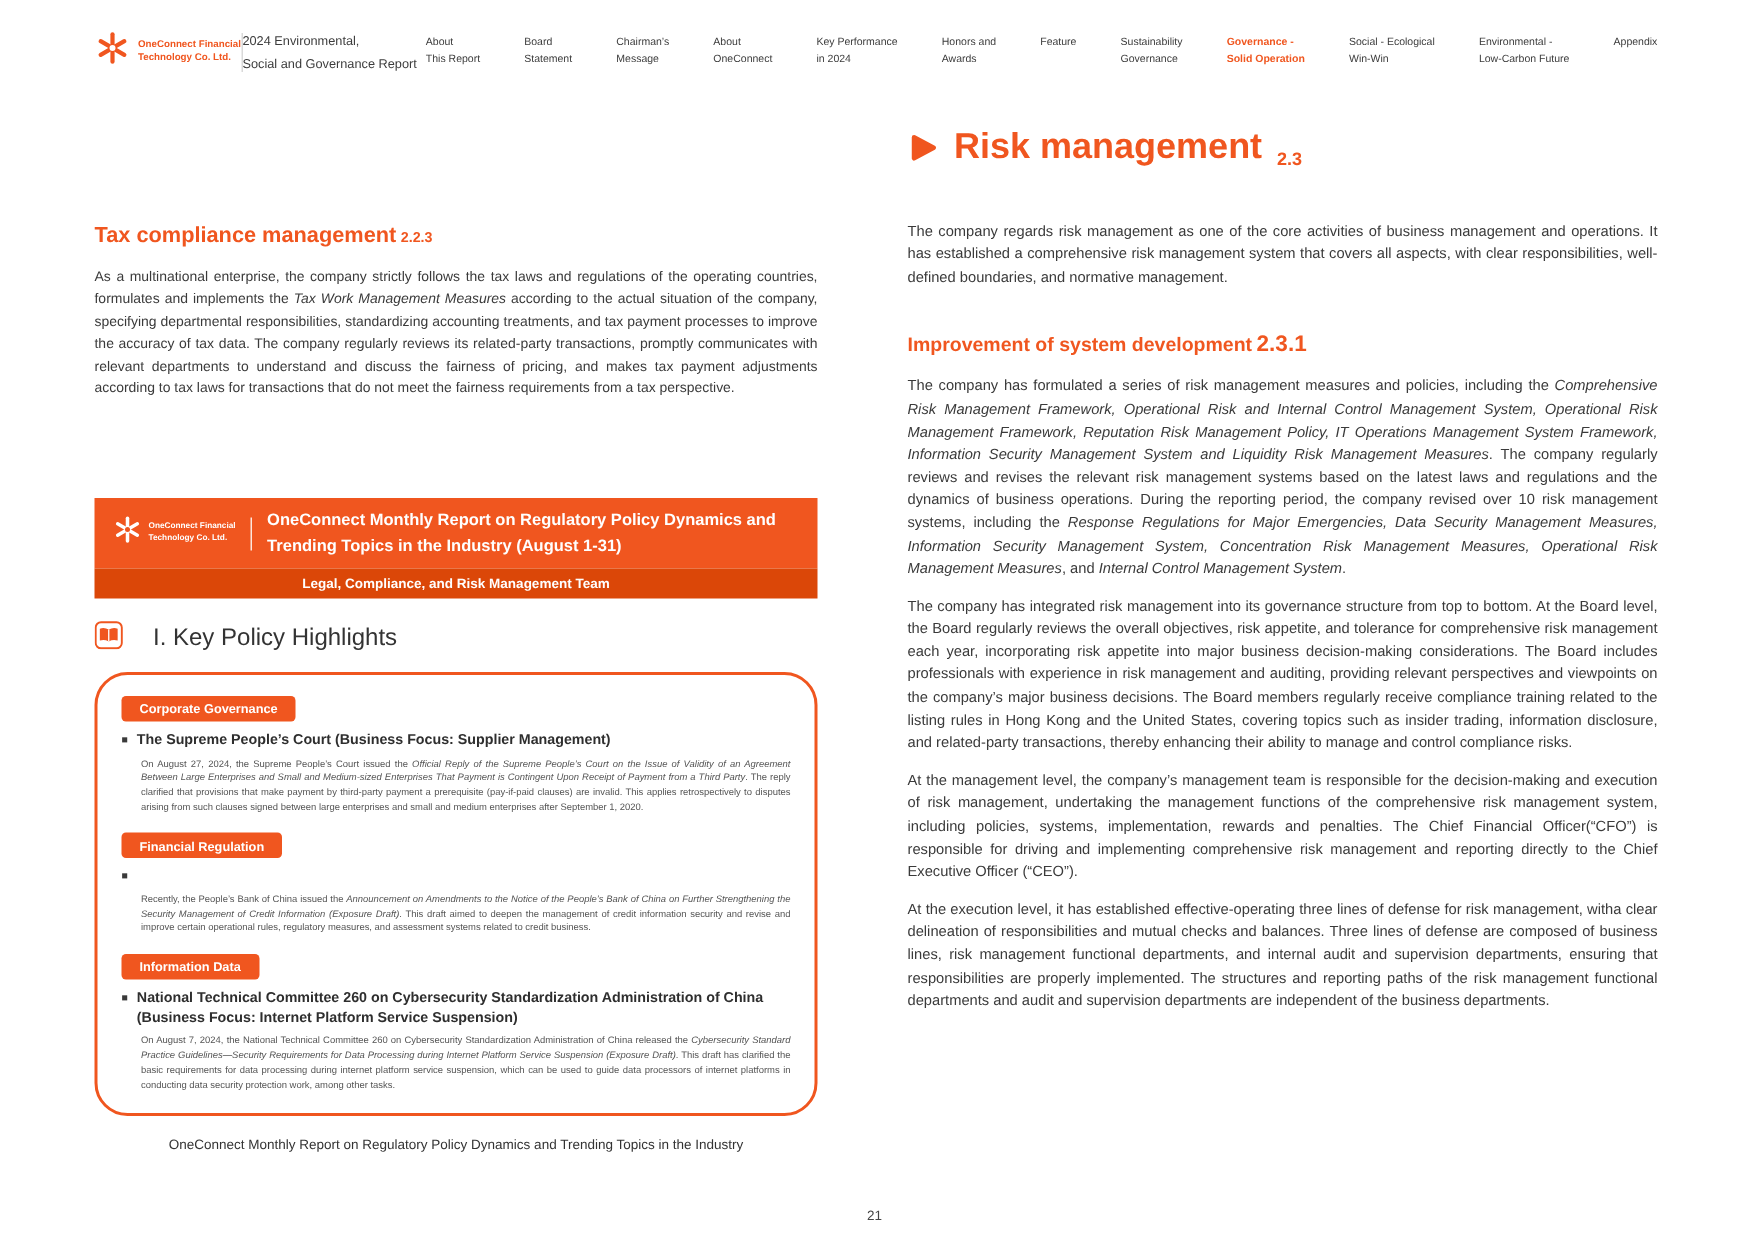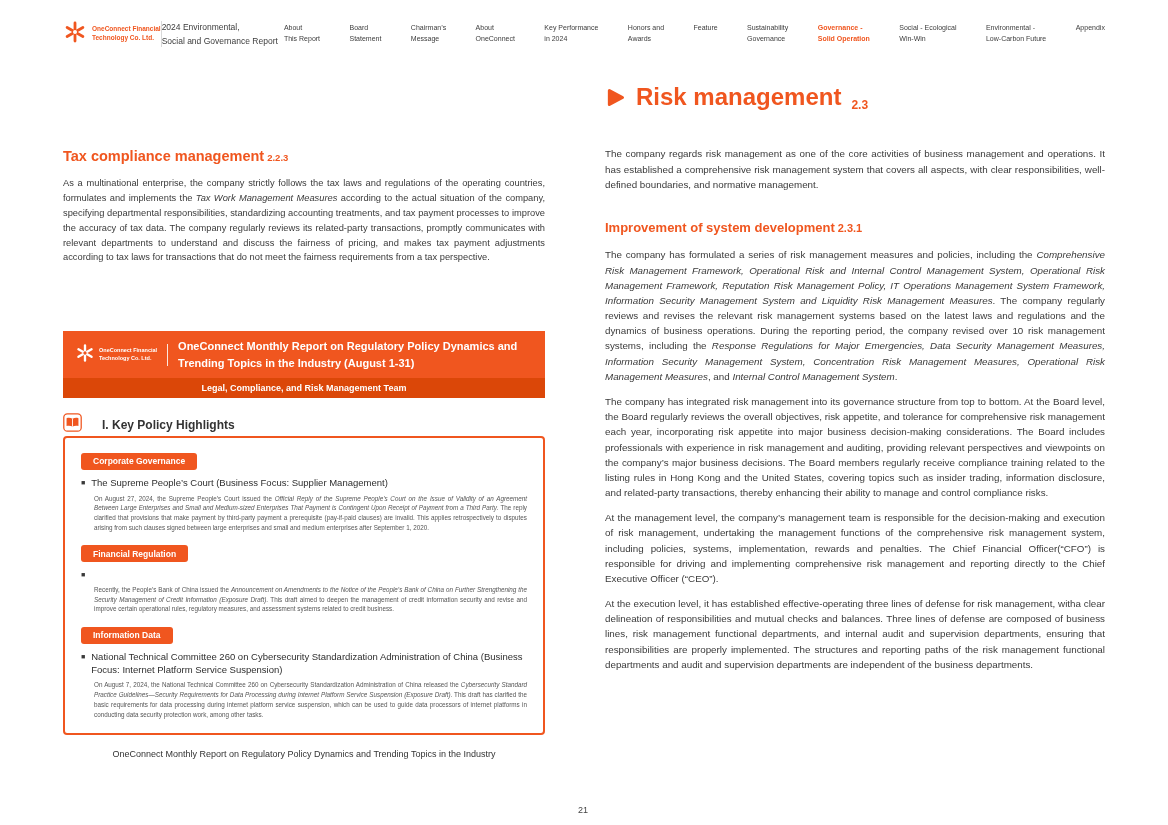--- a/index.html
+++ b/index.html
@@ -30,38 +30,38 @@
   .body-left { margin-top:12px; font-size:9.3px; line-height:1.6; color:var(--body_text); text-align:justify; }
 
   .banner { margin-top:66px; background:var(--accent); display:flex; align-items:center; gap:10px; padding:7px 12px; min-height:42px; }
   .banner-brand { display:flex; align-items:center; gap:4px; flex:none; }
   .banner-brand-text span { display:block; font-size:5.5px; color:#fff; font-weight:bold; line-height:1.35; }
   .banner-vdiv { width:1px; height:22px; background:rgba(255,255,255,.85); flex:none; }
   .banner-title { color:#fff; font-weight:bold; font-size:11px; line-height:1.5; }
   .banner-strip { background:var(--banner_dark); color:#fff; font-weight:bold; font-size:9px; text-align:center; padding:5px 17px; }
 
   .highlights-row { margin-top:15px; display:flex; align-items:center; gap:8px; }
-  .highlights-title { font-size:12px; font-weight:bold; color:#333;padding-left:12px; }
-
-  .policy-box { border:2px solid var(--accent); border-radius:4px; padding:12px 16px 14px 16px; }
+  .highlights-title { font-size:16px; font-weight:normal; color:#333;padding-left:12px; }
+
+  .policy-box { margin-top:10px; border:2px solid var(--accent); border-radius:22px; padding:12px 16px 14px 16px; }
   .policy-item + .policy-item { margin-top:10px; }
   .tag { display:inline-block; background:var(--accent); color:#fff; font-weight:bold; font-size:8.5px; padding:3.5px 12px; border-radius:3px; }
-  .policy-heading { display:flex; gap:6px; margin-top:7px; font-size:9.5px; font-weight:normal; color:#2e2e2e; line-height:1.35; }
+  .policy-heading { display:flex; gap:6px; margin-top:7px; font-size:9.5px; font-weight:bold; color:#2e2e2e; line-height:1.35; }
   .bullet { font-size:7px; line-height:1.7; color:#3a3a3a; flex:none; }
   .policy-body { margin:4px 0 0 13px; font-size:6.3px; line-height:1.55; color:#555; text-align:justify; }
 
   .caption { margin-top:14px; text-align:center; font-size:9px; color:#333; }
 
   
   .h1 { display:flex; align-items:center; gap:10px; }
   .h1-text { font-size:24px; font-weight:bold; color:var(--accent); }
   .h1-no { font-size:12px; font-weight:bold; color:var(--accent); align-self:flex-end; padding-bottom:4px;margin-top:20px; }
   .body-right { margin-top:30px; font-size:9.8px; line-height:1.58; color:var(--body_text); text-align:justify; }
   .h3 { margin-top:28px; font-size:13px; font-weight:bold; color:var(--accent); }
-  .h3no { font-size:11px; margin-left:3px; }
+  .h3no { font-size:15px; margin-left:3px; }
   .para { margin-top:12px; font-size:9.8px; line-height:1.55; color:var(--body_text); text-align:justify; }
   .para + .para { margin-top:10px; }
 
   .pageno { position:absolute; left:0; right:2px; bottom:10px; text-align:center; font-size:9px; color:#444; }
 </style>
 </head>
 <body>
 
 <div class="page">
 

